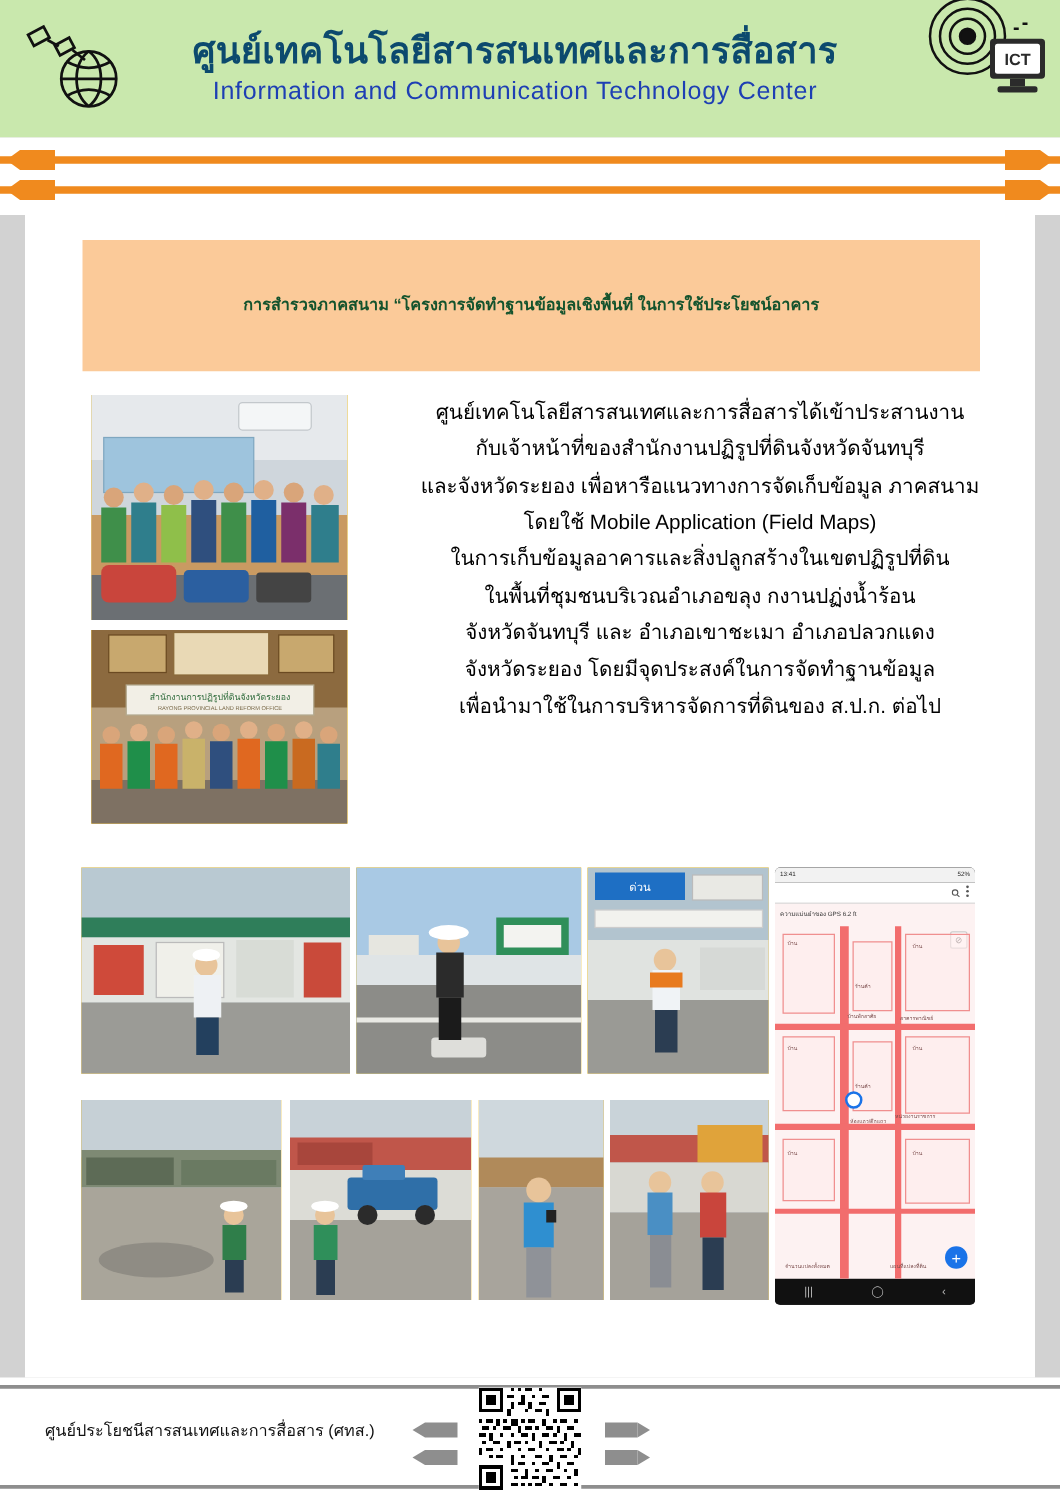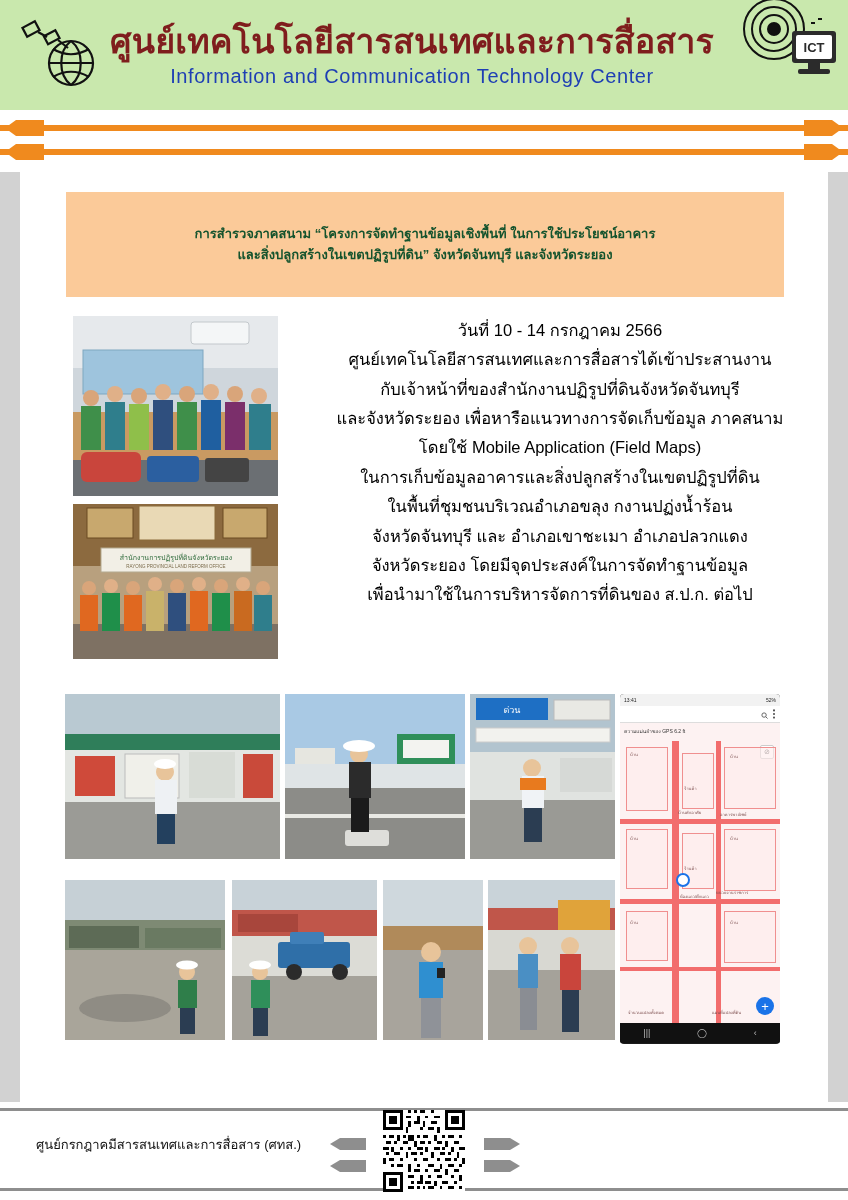--- a/index.html
+++ b/index.html
@@ -15,21 +15,21 @@
     position:absolute;left:0;top:0;width:848px;height:110px;
     background:#c9e8ad;
     display:flex;align-items:center;
   }
   .header-left-icon{
     width:108px;height:110px;position:relative;flex:0 0 108px;
   }
   .sat-svg{position:absolute;left:14px;top:18px;}
   .header-text{flex:1;text-align:center;padding-right:20px;}
   .header-title-th{
-    color:#7f1d1d;font-size:34px;font-weight:bold;letter-spacing:0.2px;
+    color:#0c4a6e;font-size:29px;font-weight:bold;letter-spacing:0.2px;
     line-height:1.15;margin:0;padding:0;
   }
   .header-title-en{
     color:#1e3fb4;font-size:20px;font-weight:500;letter-spacing:0.6px;
     margin:4px 0 0 0;
   }
   .header-right-icon{
     width:112px;height:124px;flex:0 0 112px;position:relative;
   }
   
@@ -175,26 +175,24 @@
   <div class="arrow-l" style="left:16px;top:34px;"></div>
   <div class="arrow-r" style="right:16px;top:10px;"></div>
   <div class="arrow-r" style="right:16px;top:34px;"></div>
 </div>
 
 <div class="sheet">
 
   <div class="title-box">
     <p>
       <span>การสำรวจภาคสนาม “โครงการจัดทำฐานข้อมูลเชิงพื้นที่ ในการใช้ประโยชน์อาคาร</span><br>
-      <span>และสิ่งปลูกสร้างในเขตปฏิรูปที่ดิน” จังหวัดจันทบุรี และจังหวัดระยอง</span>
     </p>
   </div>
 
   <div class="desc">
-    <div>วันที่ 10 - 14 กรกฎาคม 2566</div>
     <div>ศูนย์เทคโนโลยีสารสนเทศและการสื่อสารได้เข้าประสานงาน</div>
     <div>กับเจ้าหน้าที่ของสำนักงานปฏิรูปที่ดินจังหวัดจันทบุรี</div>
     <div>และจังหวัดระยอง เพื่อหารือแนวทางการจัดเก็บข้อมูล ภาคสนาม</div>
     <div>โดยใช้ Mobile Application (Field Maps)</div>
     <div>ในการเก็บข้อมูลอาคารและสิ่งปลูกสร้างในเขตปฏิรูปที่ดิน</div>
     <div>ในพื้นที่ชุมชนบริเวณอำเภอขลุง กงานปฏ่งน้ำร้อน</div>
     <div>จังหวัดจันทบุรี และ อำเภอเขาชะเมา อำเภอปลวกแดง</div>
     <div>จังหวัดระยอง โดยมีจุดประสงค์ในการจัดทำฐานข้อมูล</div>
     <div>เพื่อนำมาใช้ในการบริหารจัดการที่ดินของ ส.ป.ก. ต่อไป</div>
   </div>
@@ -453,21 +451,21 @@
 </div>
 
 <div class="footer">
   <div class="footer-line f1"></div>
   <div class="footer-line f2"></div>
   <div class="fa-left" style="left:340px;top:36px;"></div>
   <div class="fa-left" style="left:340px;top:58px;"></div>
   <div class="fa-right" style="left:484px;top:36px;"></div>
   <div class="fa-right" style="left:484px;top:58px;"></div>
 
-  <div class="footer-left">ศูนย์กรกฎาคมีสารสนเทศและการสื่อสาร (ศทส.)</div>
+  <div class="footer-left">ศูนย์ประโยชนีสารสนเทศและการสื่อสาร (ศทส.)</div>
 
   <div class="qr">
     <svg width="82" height="82" viewBox="0 0 29 29" shape-rendering="crispEdges">
       <rect width="29" height="29" fill="#fff"></rect>
       <g fill="#000">
         <rect x="0" y="0" width="7" height="7"></rect>
           <rect x="1" y="1" width="5" height="5" fill="#fff"></rect>
           <rect x="2" y="2" width="3" height="3"></rect>
         <rect x="22" y="0" width="7" height="7"></rect>
           <rect x="23" y="1" width="5" height="5" fill="#fff"></rect>

